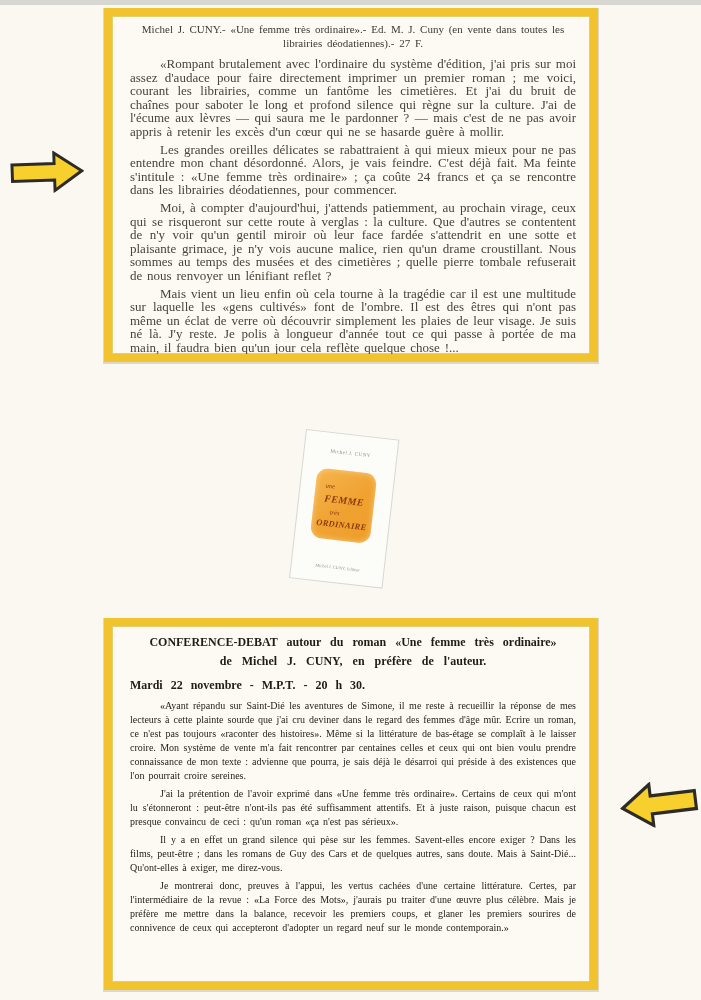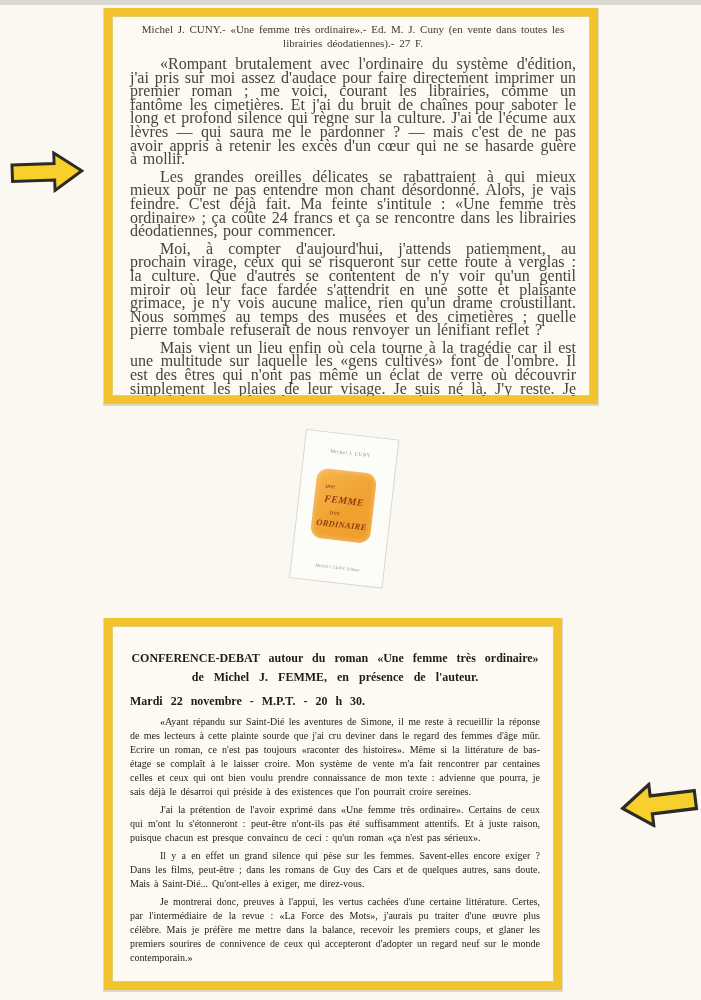--- a/index.html
+++ b/index.html
@@ -15,29 +15,29 @@
     background: #d8d7d1;
   }
   
   .frame {
     position: absolute; box-sizing: border-box;
     border: 8px solid #f1c32e;
     background: #fcfaf3;
     box-shadow: 0 1px 0 1px #ddd8c8, inset 0 0 0 1px #e4cf6e;
     overflow: hidden;
   }
-  .box1 { left: 104px; top: 8px;   width: 494px; height: 396px; padding: 6px 14px 4px 18px; }
-  .box2 { left: 104px; top: 618px; width: 458px; height: 372px; padding: 25px 14px 4px 18px; }
+  .box1 { left: 104px; top: 8px;   width: 494px; height: 354px; padding: 6px 14px 4px 18px; }
+  .box2 { left: 104px; top: 618px; width: 494px; height: 372px; padding: 9px 14px 4px 18px; }
 
   .b1-header {
     text-align: center; font-size: 11px; line-height: 14px;
     color: #3c3a32; word-spacing: 2px; margin: 0 4px 7px 4px;
   }
   .box1 .para {
-    margin: 0 0 4px 0; font-size: 16px; line-height: 13.6px;
+    margin: 0 0 4px 0; font-size: 13px; line-height: 13.6px;
     color: #474439; text-align: justify; text-indent: 30px; word-spacing: 1.6px;
   }
   .box1 .para.last { text-indent: 12px; font-weight: bold; }
 
   .b2-header1, .b2-header2 {
     text-align: center; font-weight: bold; color: #1f1d17;
     font-size: 12px; line-height: 15px; word-spacing: 6px;
   }
   .b2-header2 { margin-top: 4px; word-spacing: 7px; }
   .b2-schedule {
@@ -114,21 +114,21 @@
       <div class="cp-w1">une</div>
       <div class="cp-w2">FEMME</div>
       <div class="cp-w3">très</div>
       <div class="cp-w4">ORDINAIRE</div>
     </div>
     <div class="book-publisher">Michel J. CUNY, Editeur</div>
   </div>
 
   <div class="frame box2">
     <div class="b2-header1">CONFERENCE-DEBAT autour du roman «Une femme très ordinaire»</div>
-    <div class="b2-header2">de Michel J. FEMME, en présence de l'auteur.</div>
+    <div class="b2-header2">de Michel J. CUNY, en préfère de l'auteur.</div>
     <div class="b2-schedule">Mardi 22 novembre - M.P.T. - 20 h 30.</div>
     <p class="para">«Ayant répandu sur Saint-Dié les aventures de Simone, il me reste à recueillir la réponse de mes lecteurs à cette plainte sourde que j'ai cru deviner dans le regard des femmes d'âge mûr. Ecrire un roman, ce n'est pas toujours «raconter des histoires». Même si la littérature de bas-étage se complaît à le laisser croire. Mon système de vente m'a fait rencontrer par centaines celles et ceux qui ont bien voulu prendre connaissance de mon texte : advienne que pourra, je sais déjà le désarroi qui préside à des existences que l'on pourrait croire sereines.</p>
     <p class="para">J'ai la prétention de l'avoir exprimé dans «Une femme très ordinaire». Certains de ceux qui m'ont lu s'étonneront : peut-être n'ont-ils pas été suffisamment attentifs. Et à juste raison, puisque chacun est presque convaincu de ceci : qu'un roman «ça n'est pas sérieux».</p>
     <p class="para">Il y a en effet un grand silence qui pèse sur les femmes. Savent-elles encore exiger ? Dans les films, peut-être ; dans les romans de Guy des Cars et de quelques autres, sans doute. Mais à Saint-Dié... Qu'ont-elles à exiger, me direz-vous.</p>
     <p class="para">Je montrerai donc, preuves à l'appui, les vertus cachées d'une certaine littérature. Certes, par l'intermédiaire de la revue : «La Force des Mots», j'aurais pu traiter d'une œuvre plus célèbre. Mais je préfère me mettre dans la balance, recevoir les premiers coups, et glaner les premiers sourires de connivence de ceux qui accepteront d'adopter un regard neuf sur le monde contemporain.»</p>
   </div>
 
   <div class="arrow arrow-right-pos">
     <svg viewBox="0 0 100 56" preserveAspectRatio="none">
       <polygon points="97,17 40,17 40,3 3,28 40,53 40,39 97,39" fill="#f8d02e" stroke="#2d2b25" stroke-width="4" stroke-linejoin="miter"></polygon>

